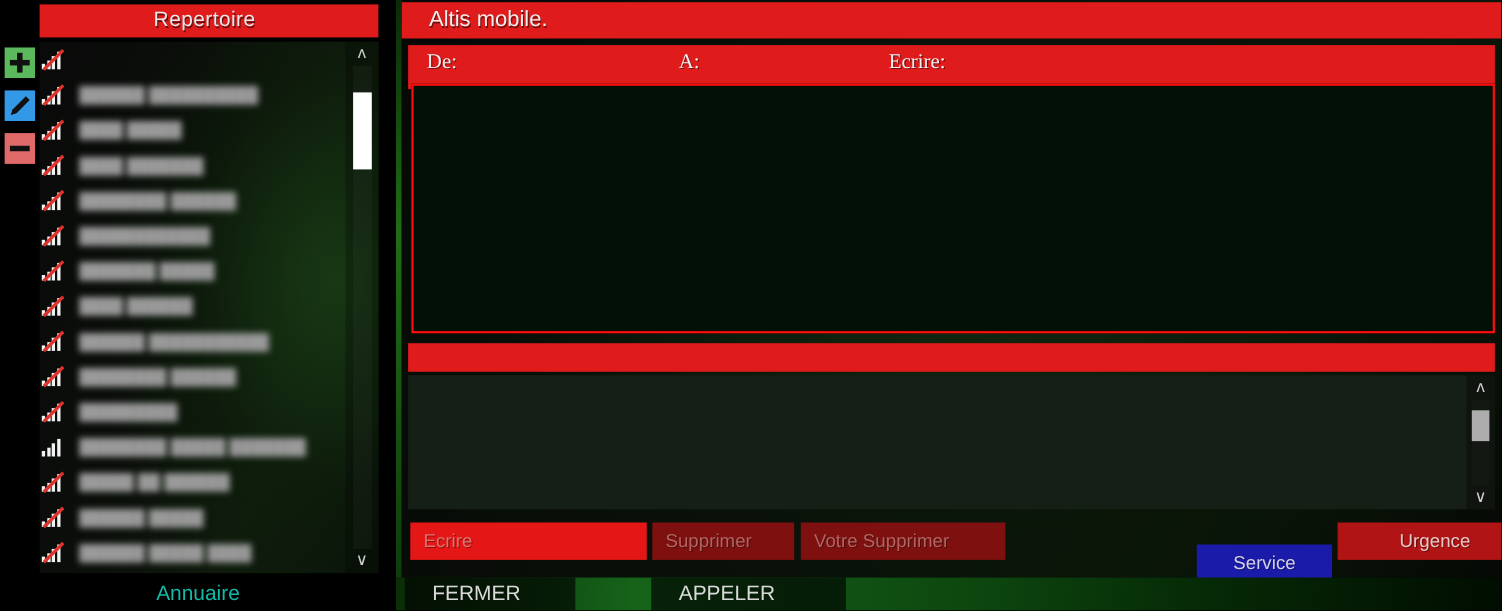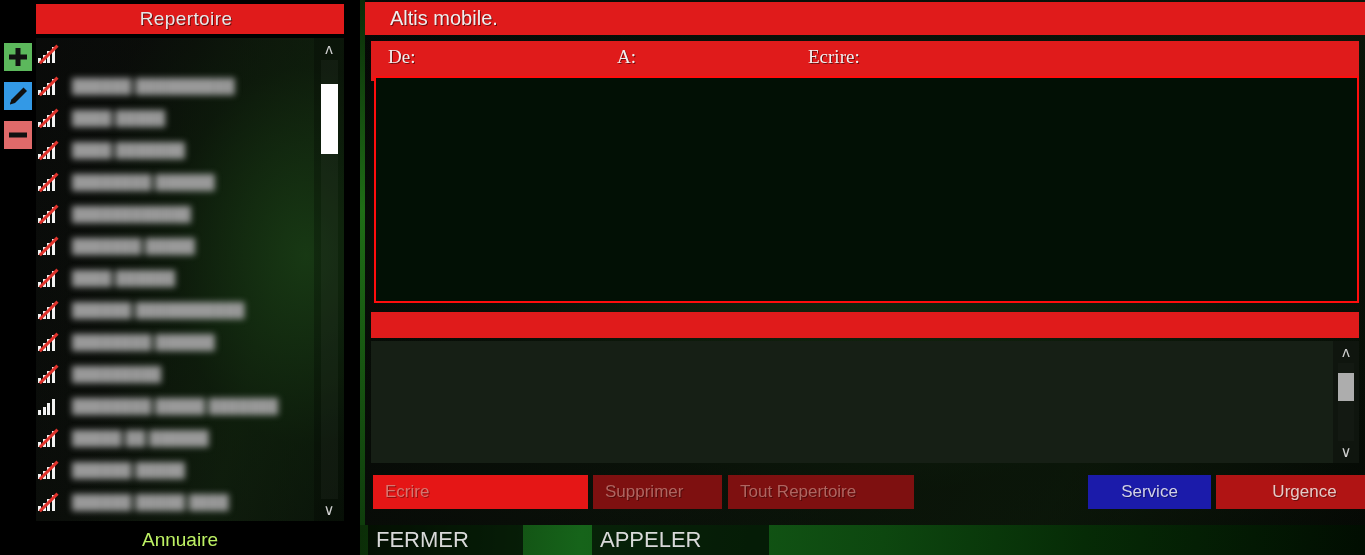--- a/index.html
+++ b/index.html
@@ -149,21 +149,21 @@
     background: #ffffff;
     cursor: pointer;
   }
   #left-thumb { top: 46px; height: 70px; }
 
   .left-footer {
     position: absolute;
     left: 0; top: 525px;
     width: 360px; height: 30px;
     background: #000;
-    color: #bef264;
+    color: #14b8a6;
     font-size: 19px;
     display: flex;
     align-items: center;
     justify-content: center;
     cursor: pointer;
   }
 
   
   .v-divider {
     position: absolute;
@@ -272,40 +272,40 @@
     align-items: center;
     padding: 0 12px;
     font-size: 17px;
     cursor: pointer;
     text-shadow: 1px 1px 0 rgba(0,0,0,0.35);
   }
   #btn-ecrire     { left: 8px;   width: 215px; background: #e51616; color: #d8756e; }
   #btn-supprimer  { left: 228px; width: 129px; background: #7e1010; color: #b06560; }
   #btn-tout-supp  { left: 363px; width: 186px; background: #7e1010; color: #b06560; }
   #btn-service    { left: 723px; width: 123px; background: #1b1baa; color: #d2d2e8;
-                    justify-content: center; }
+                    justify-content: center; margin-top: 20px; }
   #btn-urgence    { left: 851px; width: 153px; background: #b01414; color: #e6c9c6;
                     justify-content: center; padding-left: 36px; }
 
   
   .bottom-bar {
     position: absolute;
     left: 360px; top: 525px;
     width: 1005px; height: 30px;
     background: linear-gradient(95deg, #0b2d07 0%, #16641a 22%, #0d470f 52%, #062b06 72%, #010d01 100%);
   }
   .bbtn {
     position: absolute;
     top: 0; height: 30px;
     background: rgba(0,0,0,0.66);
     color: #d9d9d9;
-    font-size: 22px;
-    display: flex;
-    align-items: center;
-    padding-left: 8px;
+    font-size: 19px;
+    display: flex;
+    align-items: center;
+    padding-left: 25px;
     cursor: pointer;
   }
   #bbtn-fermer  { left: 8px;   width: 155px; }
   #bbtn-appeler { left: 232px; width: 177px; }
 </style>
 </head>
 <body>
 
 <div id="app">
 
@@ -533,21 +533,21 @@
         <div class="sb-arrow up">ʌ</div>
         <div class="sb-track"></div>
         <div class="sb-thumb" id="right-thumb"></div>
         <div class="sb-arrow down">∨</div>
       </div>
     </div>
 
     <div class="actions">
       <div class="btn" id="btn-ecrire">Ecrire</div>
       <div class="btn" id="btn-supprimer">Supprimer</div>
-      <div class="btn" id="btn-tout-supp">Tout Repertoire</div>
+      <div class="btn" id="btn-tout-supp">Votre Supprimer</div>
       <div class="btn" id="btn-service">Service</div>
       <div class="btn" id="btn-urgence">Urgence</div>
     </div>
 
   </div>
 
   <div class="bottom-bar">
     <div class="bbtn" id="bbtn-fermer">FERMER</div>
     <div class="bbtn" id="bbtn-appeler">APPELER</div>
   </div>

